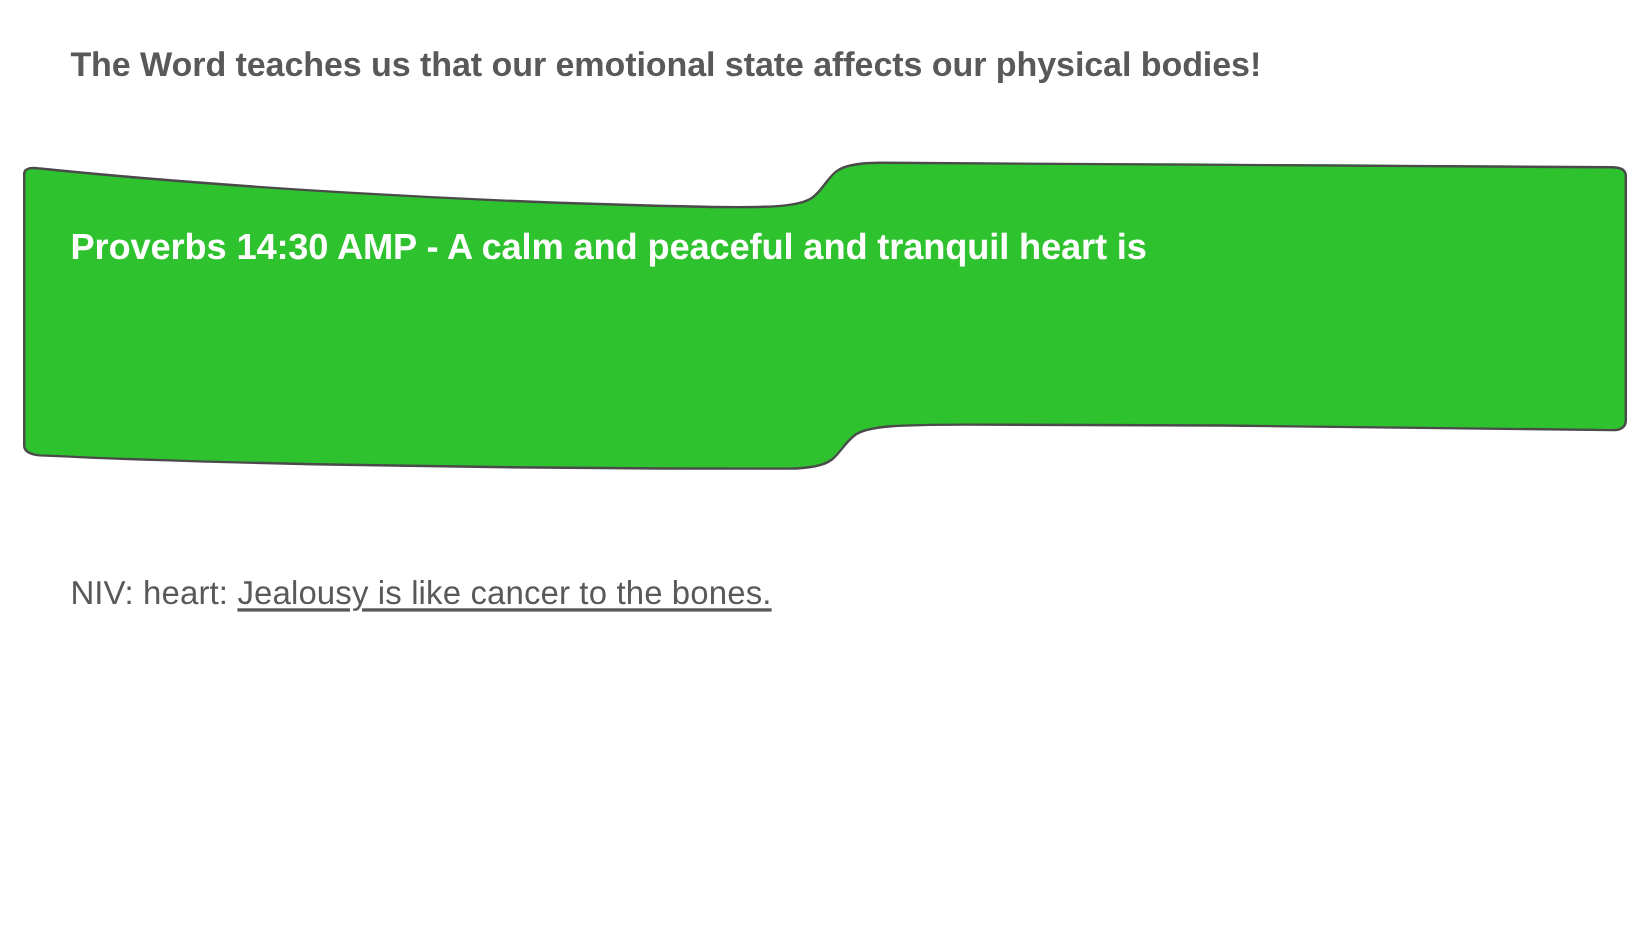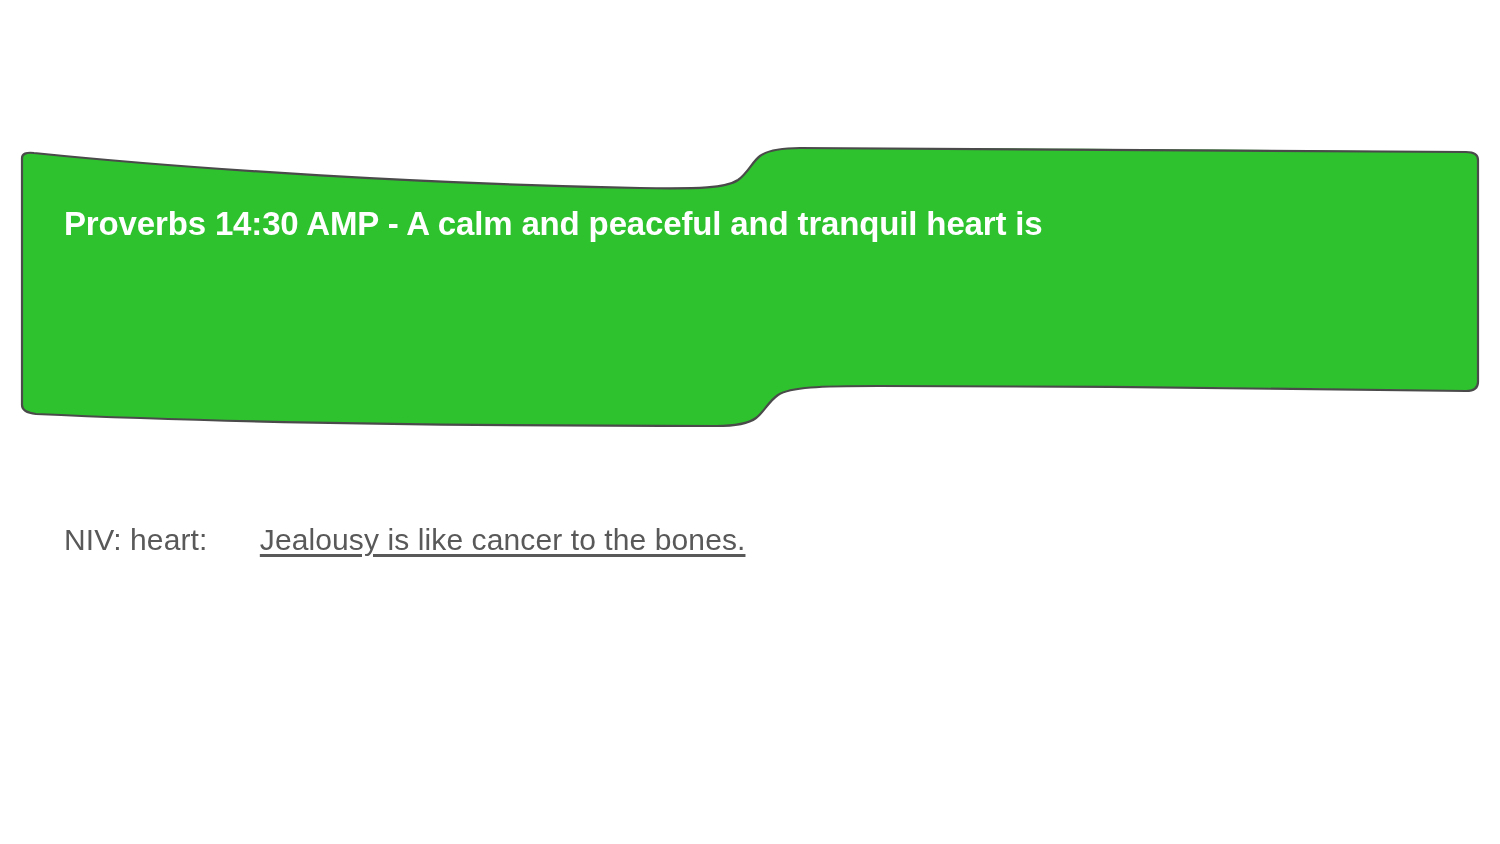--- a/index.html
+++ b/index.html
@@ -71,36 +71,36 @@
   }
   .niv-line {
     left: 64px;
     top: 514px;
     width: 1380px;
     white-space: nowrap;
   }
   .niv-underline {
     text-decoration: underline;
     text-underline-offset: 4px;
-    margin-left: 44px;
   }
   .rot-para {
     left: 64px;
     top: 665px;
     width: 1330px;
   }
   .rot-italic {
     font-style: italic;
   }
 </style>
 </head>
 <body>
 
 <div id="slide">
 
+  <div class="slide-title">The Word teaches us that our emotional state affects our physical bodies!</div>
 
   <div class="ribbon-wrap">
     <svg class="ribbon-svg" viewBox="0 0 1500 300" preserveAspectRatio="none">
       <path d="M 22,28
                C 22,24 26,22 34,23
                C 200,40 430,54 640,58
                C 700,59 726,58 738,50
                C 748,43 752,32 760,26
                C 768,20 782,18 800,18
                C 1050,18 1300,20 1466,22

